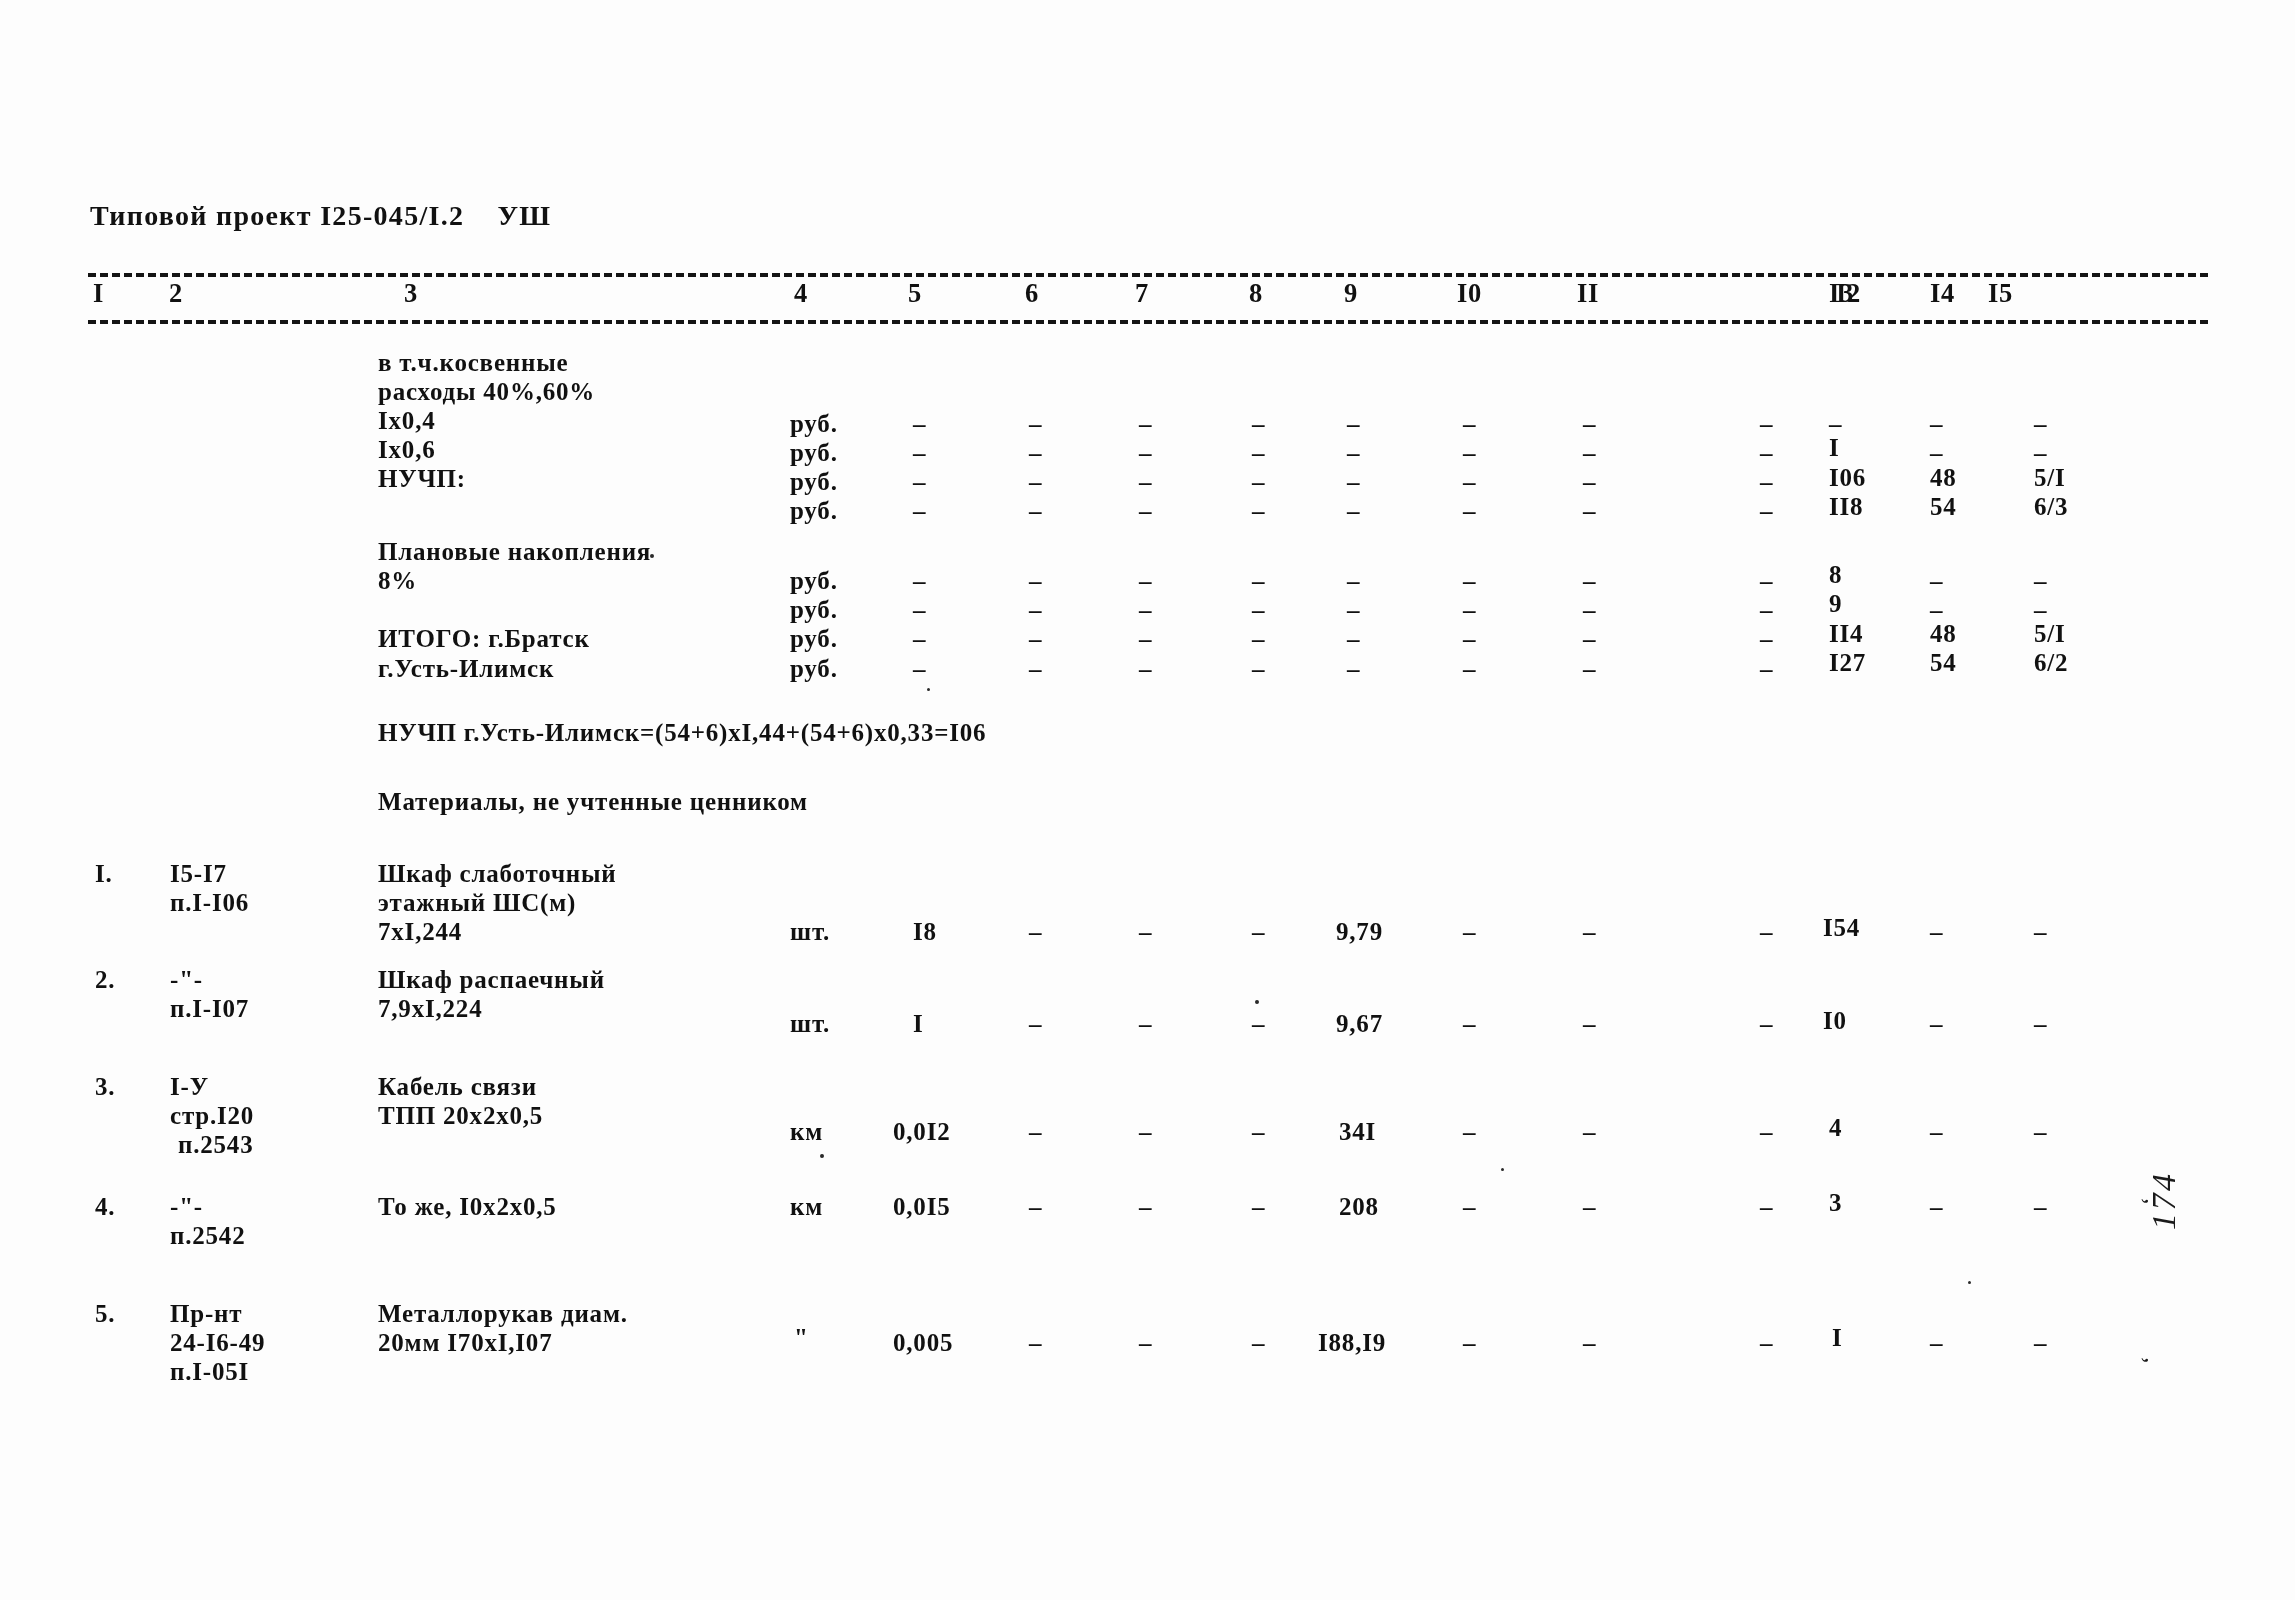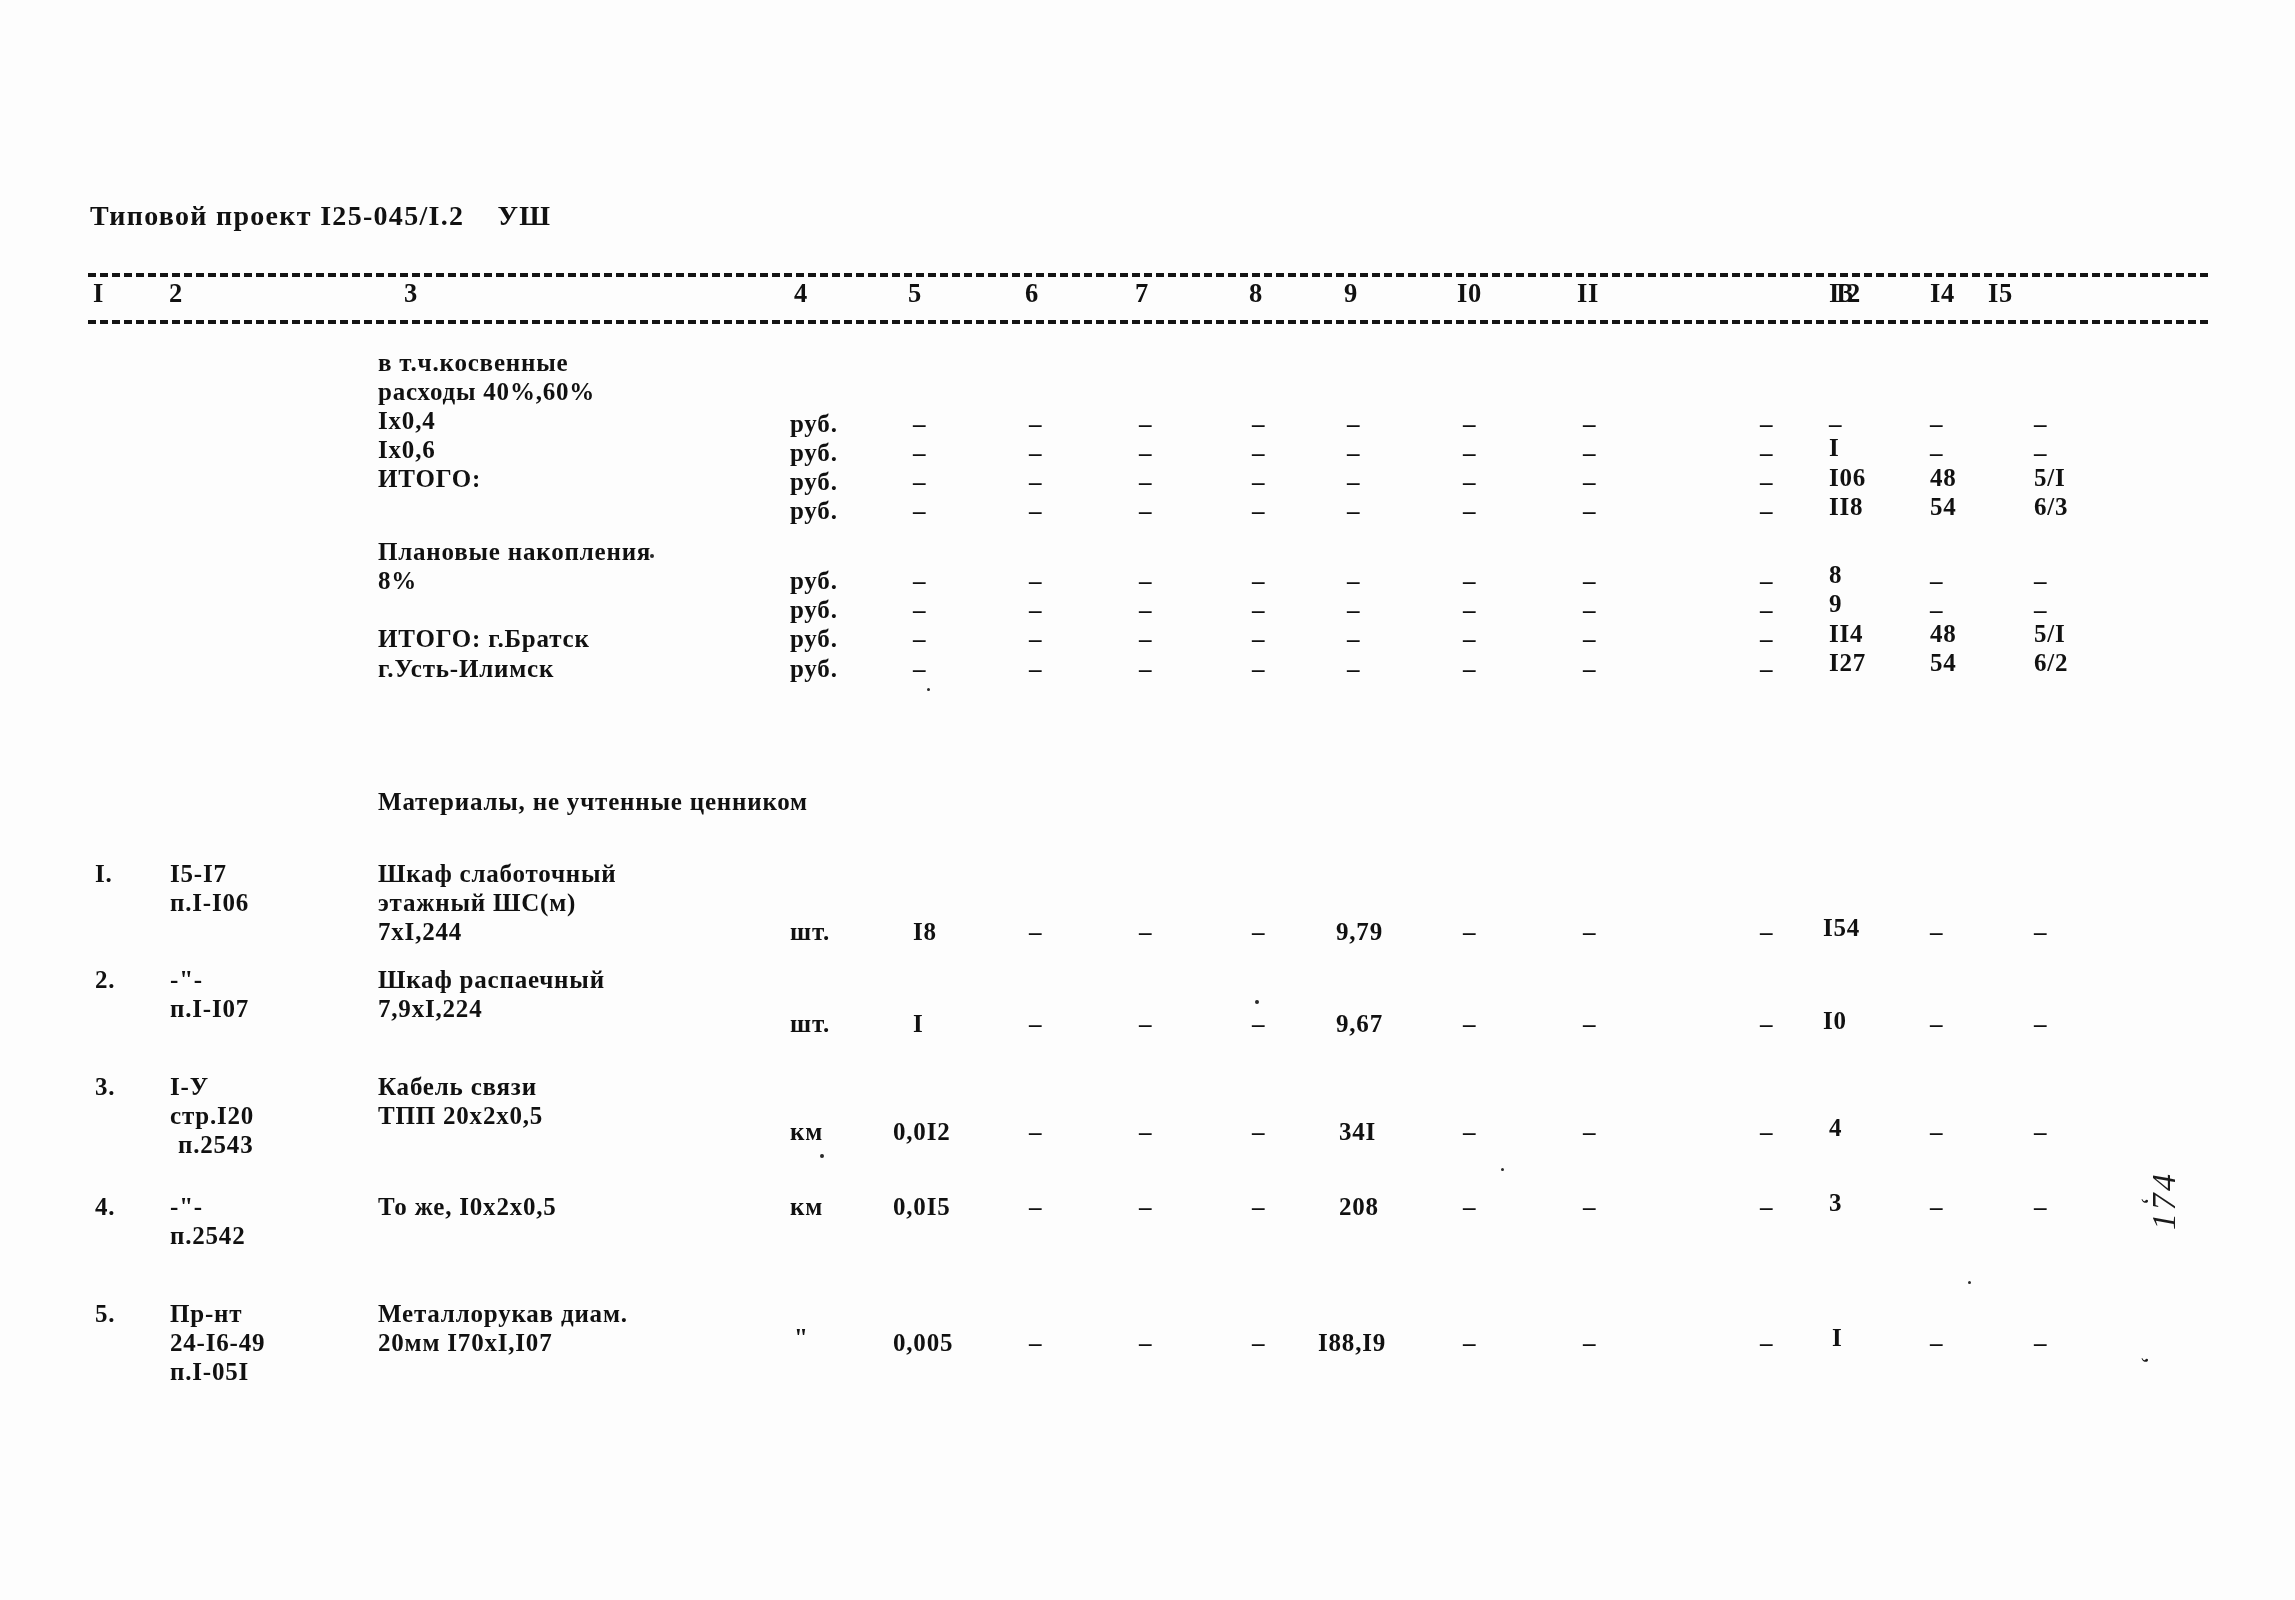--- a/index.html
+++ b/index.html
@@ -114,21 +114,21 @@
     <div class="t" style="left:1829px">I3</div>
     <div class="t" style="left:1930px">I4</div>
     <div class="t" style="left:1988px">I5</div>
   </div>
 
   <div>
     <div class="t" style="left:378px; top:348px">в т.ч.косвенные</div>
     <div class="t" style="left:378px; top:377px">расходы 40%,60%</div>
     <div class="t" style="left:378px; top:406px">Iх0,4</div>
     <div class="t" style="left:378px; top:435px">Iх0,6</div>
-    <div class="t" style="left:378px; top:464px">ИТОГО:</div>
+    <div class="t" style="left:378px; top:464px">НУЧП:</div>
 
     <div>
       <div class="t" style="left:790px; top:409px">руб.</div>
       <div class="t" style="left:913px; top:409px">–</div>
       <div class="t" style="left:1029px; top:409px">–</div>
       <div class="t" style="left:1139px; top:409px">–</div>
       <div class="t" style="left:1252px; top:409px">–</div>
       <div class="t" style="left:1347px; top:409px">–</div>
       <div class="t" style="left:1463px; top:409px">–</div>
       <div class="t" style="left:1583px; top:409px">–</div>
@@ -244,20 +244,21 @@
       <div class="t" style="left:1347px; top:654px">–</div>
       <div class="t" style="left:1463px; top:654px">–</div>
       <div class="t" style="left:1583px; top:654px">–</div>
       <div class="t" style="left:1760px; top:654px">–</div>
       <div class="t" style="left:1829px; top:648px">I27</div>
       <div class="t" style="left:1930px; top:648px">54</div>
       <div class="t" style="left:2034px; top:648px">6/2</div>
     </div>
   </div>
 
+  <div class="t" style="left:378px; top:718px">НУЧП г.Усть-Илимск=(54+6)хI,44+(54+6)х0,33=I06</div>
 
   <div class="t" style="left:378px; top:787px">Материалы, не учтенные ценником</div>
 
   <div>
     <div class="t" style="left:95px; top:859px">I.</div>
     <div class="t" style="left:170px; top:859px">I5-I7</div>
     <div class="t" style="left:170px; top:888px">п.I-I06</div>
     <div class="t" style="left:378px; top:859px">Шкаф слаботочный</div>
     <div class="t" style="left:378px; top:888px">этажный ШС(м)</div>
     <div class="t" style="left:378px; top:917px">7хI,244</div>

